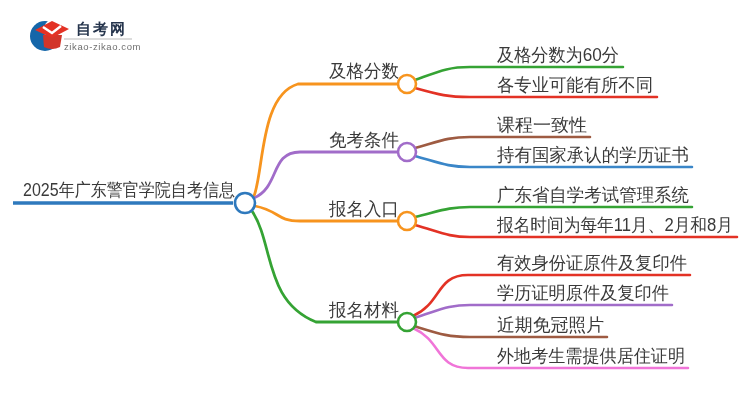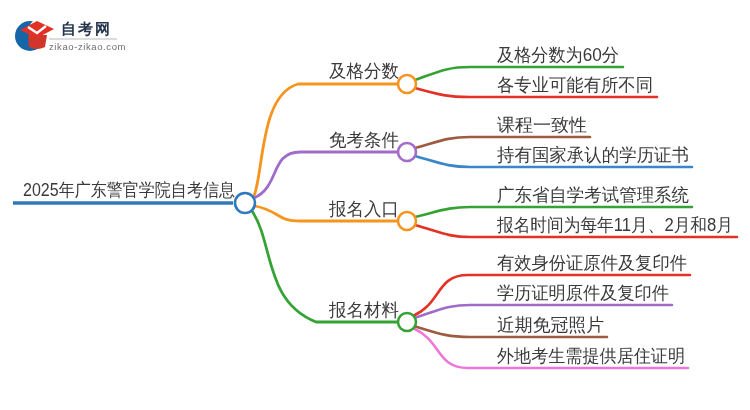--- a/index.html
+++ b/index.html
@@ -12,21 +12,21 @@
     fill:#3a3a3a;
     font-size:18px;
   }
   .branch-line{fill:none;stroke-width:2.8;stroke-linecap:round;}
   .leaf-line{fill:none;stroke-width:2.6;stroke-linecap:round;}
   .node-circle{fill:#ffffff;stroke-width:2.6;}
   .root-underline{fill:none;stroke-width:3.5;stroke-linecap:butt;}
   .branch-label{font-size:18px;}
   .leaf-label{font-size:18px;}
   .root-label{font-size:18px;}
-  #logo{position:absolute;left:9px;top:12px;}
+  #logo{position:absolute;left:24px;top:12px;}
   .site-name{font-size:15px;font-weight:bold;fill:#25344c;letter-spacing:2px;}
   .site-url{font-size:9.5px;fill:#6f6f6f;letter-spacing:0.6px;}
   .logo-divider{stroke:#b9b9b9;stroke-width:1;}
 </style>
 </head>
 <body>
 
 
 
 

